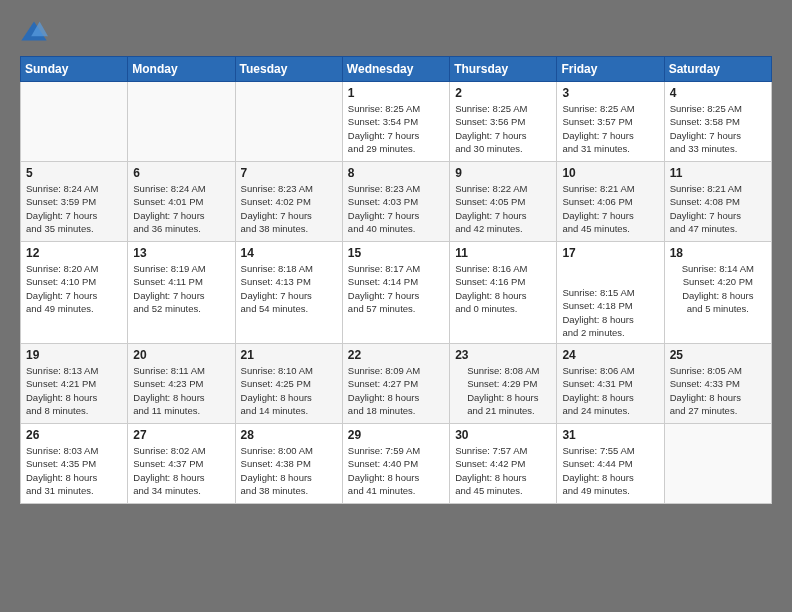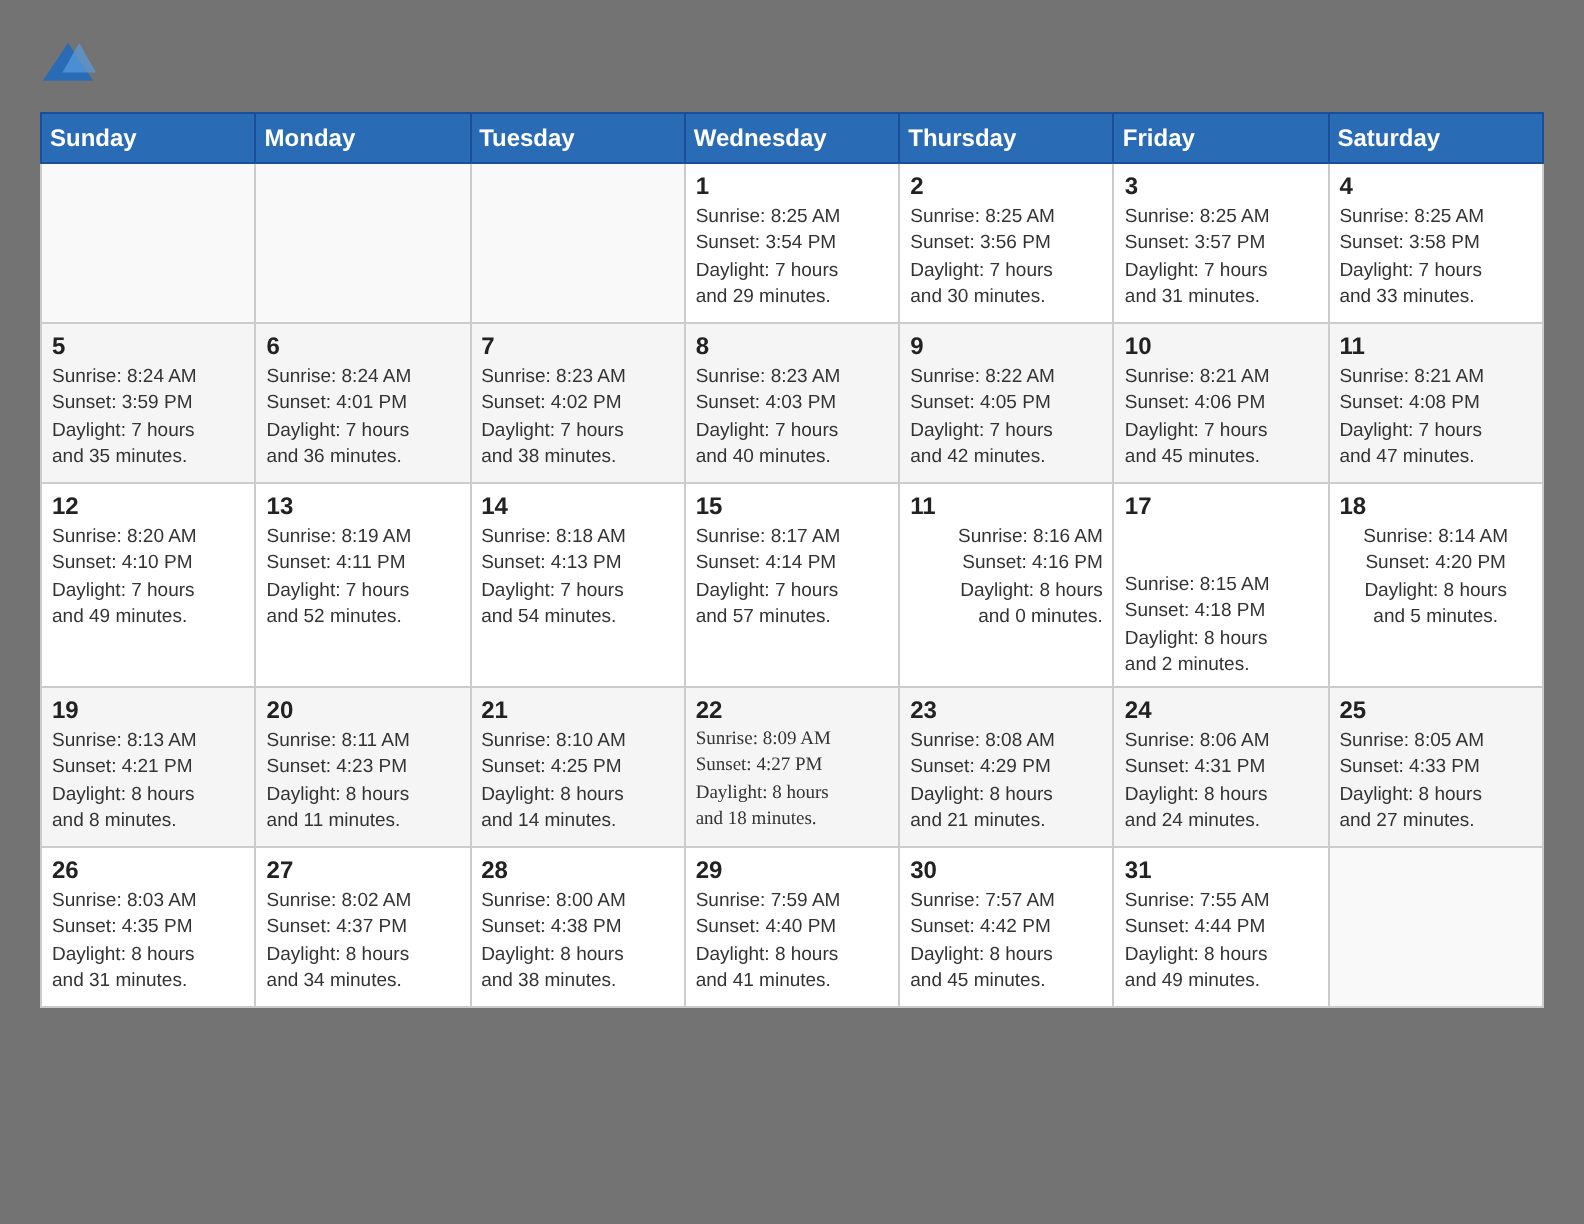--- a/index.html
+++ b/index.html
@@ -243,21 +243,21 @@
           </td>
           <td>
             <span class="day-num">15</span>
             <div class="day-info" style="white-space: pre-line;">Sunrise: 8:17 AM
 Sunset: 4:14 PM
 Daylight: 7 hours
 and 57 minutes.</div>
           </td>
           <td>
             <span class="day-num">11</span>
-            <div class="day-info" style="white-space: pre-line; text-align: right;">Sunrise: 8:16 AM
+            <div class="day-info" style="white-space: pre-line;">Sunrise: 8:16 AM
 Sunset: 4:16 PM
 Daylight: 8 hours
 and 0 minutes.</div>
           </td>
           <td>
             <span class="day-num">17</span>
             <div class="day-info" style="white-space: pre-line; margin-top: 26px;">Sunrise: 8:15 AM
 Sunset: 4:18 PM
 Daylight: 8 hours
 and 2 minutes.</div>
@@ -287,28 +287,28 @@
           </td>
           <td>
             <span class="day-num">21</span>
             <div class="day-info" style="white-space: pre-line;">Sunrise: 8:10 AM
 Sunset: 4:25 PM
 Daylight: 8 hours
 and 14 minutes.</div>
           </td>
           <td>
             <span class="day-num">22</span>
-            <div class="day-info" style="white-space: pre-line; font-family: Liberation Serif, serif;">Sunrise: 8:09 AM
+            <div class="day-info" style="white-space: pre-line;">Sunrise: 8:09 AM
 Sunset: 4:27 PM
 Daylight: 8 hours
 and 18 minutes.</div>
           </td>
           <td>
             <span class="day-num">23</span>
-            <div class="day-info" style="white-space: pre-line;">Sunrise: 8:08 AM
+            <div class="day-info" style="white-space: pre-line; margin-left: 12px;">Sunrise: 8:08 AM
 Sunset: 4:29 PM
 Daylight: 8 hours
 and 21 minutes.</div>
           </td>
           <td>
             <span class="day-num">24</span>
             <div class="day-info" style="white-space: pre-line;">Sunrise: 8:06 AM
 Sunset: 4:31 PM
 Daylight: 8 hours
 and 24 minutes.</div>

